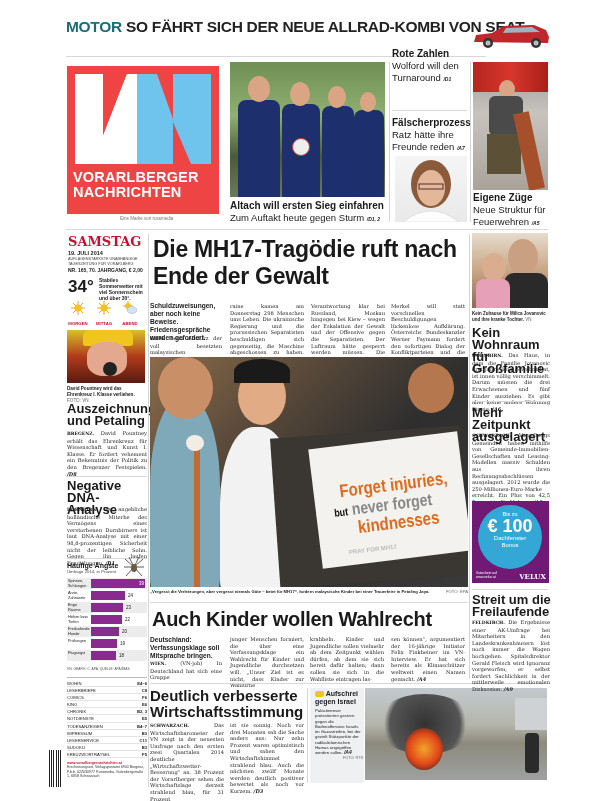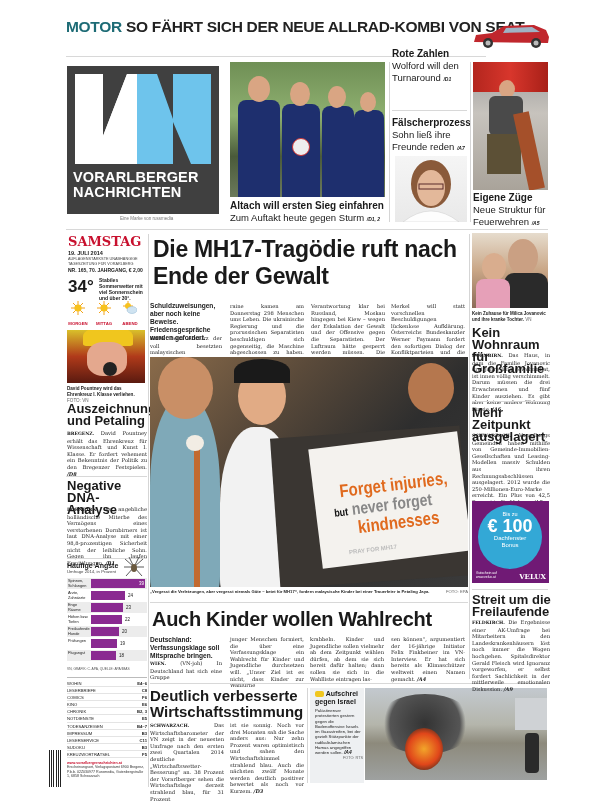--- a/index.html
+++ b/index.html
@@ -9,21 +9,21 @@
 
 #topbar{left:66px;top:18px;width:480px;height:40px}
 #topbar .headline{font-size:15.5px;font-weight:bold;letter-spacing:-0.3px;white-space:nowrap;color:#222}
 #topbar .headline .motor{color:#1d6b75}
 #topbar .nav{font-size:7.5px;font-weight:bold;margin-top:2px;white-space:nowrap}
 #topbar .nav span{margin-right:3px}
 #topbar .nav .arr{color:#e7b31a}
 #car{left:470px;top:22px;width:82px;height:28px}
 .rule{position:absolute;background:#d8d8d8;height:1px}
 
-#logo{left:67px;top:66px;width:152px;height:148px;background:#404040;overflow:hidden}
+#logo{left:67px;top:66px;width:152px;height:148px;background:#ef4444;overflow:hidden}
 #logo .vn{position:absolute;left:8px;top:8px;width:136px;height:90px}
 #logo .name{position:absolute;left:6px;top:104px;color:#fff;font-weight:bold;font-size:14.5px;line-height:15px;letter-spacing:0.2px}
 #logo-sub{left:120px;top:216px;font-size:4.5px;color:#777;white-space:nowrap}
 
 #altach-photo{left:230px;top:62px;width:155px;height:135px;background:linear-gradient(180deg,#6f8f55 0%,#8fb070 40%,#4a5a3a 70%,#6b7a5b 100%);overflow:hidden}
 .player{position:absolute;background:#1e2f6e;border-radius:8px 8px 2px 2px}
 .head{position:absolute;background:#d9a583;border-radius:50%}
 #altach-title{left:230px;top:200px;font-size:10px;font-weight:bold;white-space:nowrap}
 #altach-sub{left:230px;top:212px;font-size:9.5px;white-space:nowrap}
 .ref{font-size:5px;font-weight:bold;font-style:italic}
@@ -170,21 +170,21 @@
 <div id="altach-sub" class="abs"><span>Zum Auftakt heute gegen Sturm</span> <span class="ref">/D1, 2</span></div>
 
 <div class="vdiv" style="left:389px;top:62px;height:160px"></div>
 <div id="teaser-rote" class="abs">
   <div class="teaser-h">Rote Zahlen</div>
   <div class="teaser-t"><span>Wolford will den Turnaround</span> <span class="ref">/D1</span></div>
 </div>
 <div class="rule" style="left:392px;top:110px;width:75px"></div>
 <div id="teaser-fals" class="abs">
   <div class="teaser-h">Fälscherprozess</div>
-  <div class="teaser-t"><span>Sohn ließ ihre Freunde reden</span> <span class="ref">/A7</span></div>
+  <div class="teaser-t"><span>Ratz hätte ihre Freunde reden</span> <span class="ref">/A7</span></div>
 </div>
 <svg id="faces-photo" class="abs" viewBox="0 0 72 66">
   <ellipse cx="36" cy="28" rx="20" ry="24" fill="#8a5a3a"></ellipse>
   <ellipse cx="36" cy="32" rx="14" ry="18" fill="#e3b89a"></ellipse>
   <rect x="24" y="28" width="24" height="5" fill="none" stroke="#5a2a2a" stroke-width="1"></rect>
   <path d="M8 66 Q36 44 64 66 Z" fill="#fdfdfd" stroke="#ccc" stroke-width="0.5"></path>
 </svg>
 <div class="vdiv" style="left:470px;top:62px;height:160px"></div>
 <div id="fw-photo" class="abs">
   <div style="position:absolute;left:0;top:0;width:75px;height:30px;background:linear-gradient(90deg,#b3261e,#d8362c,#a82018)"></div>

